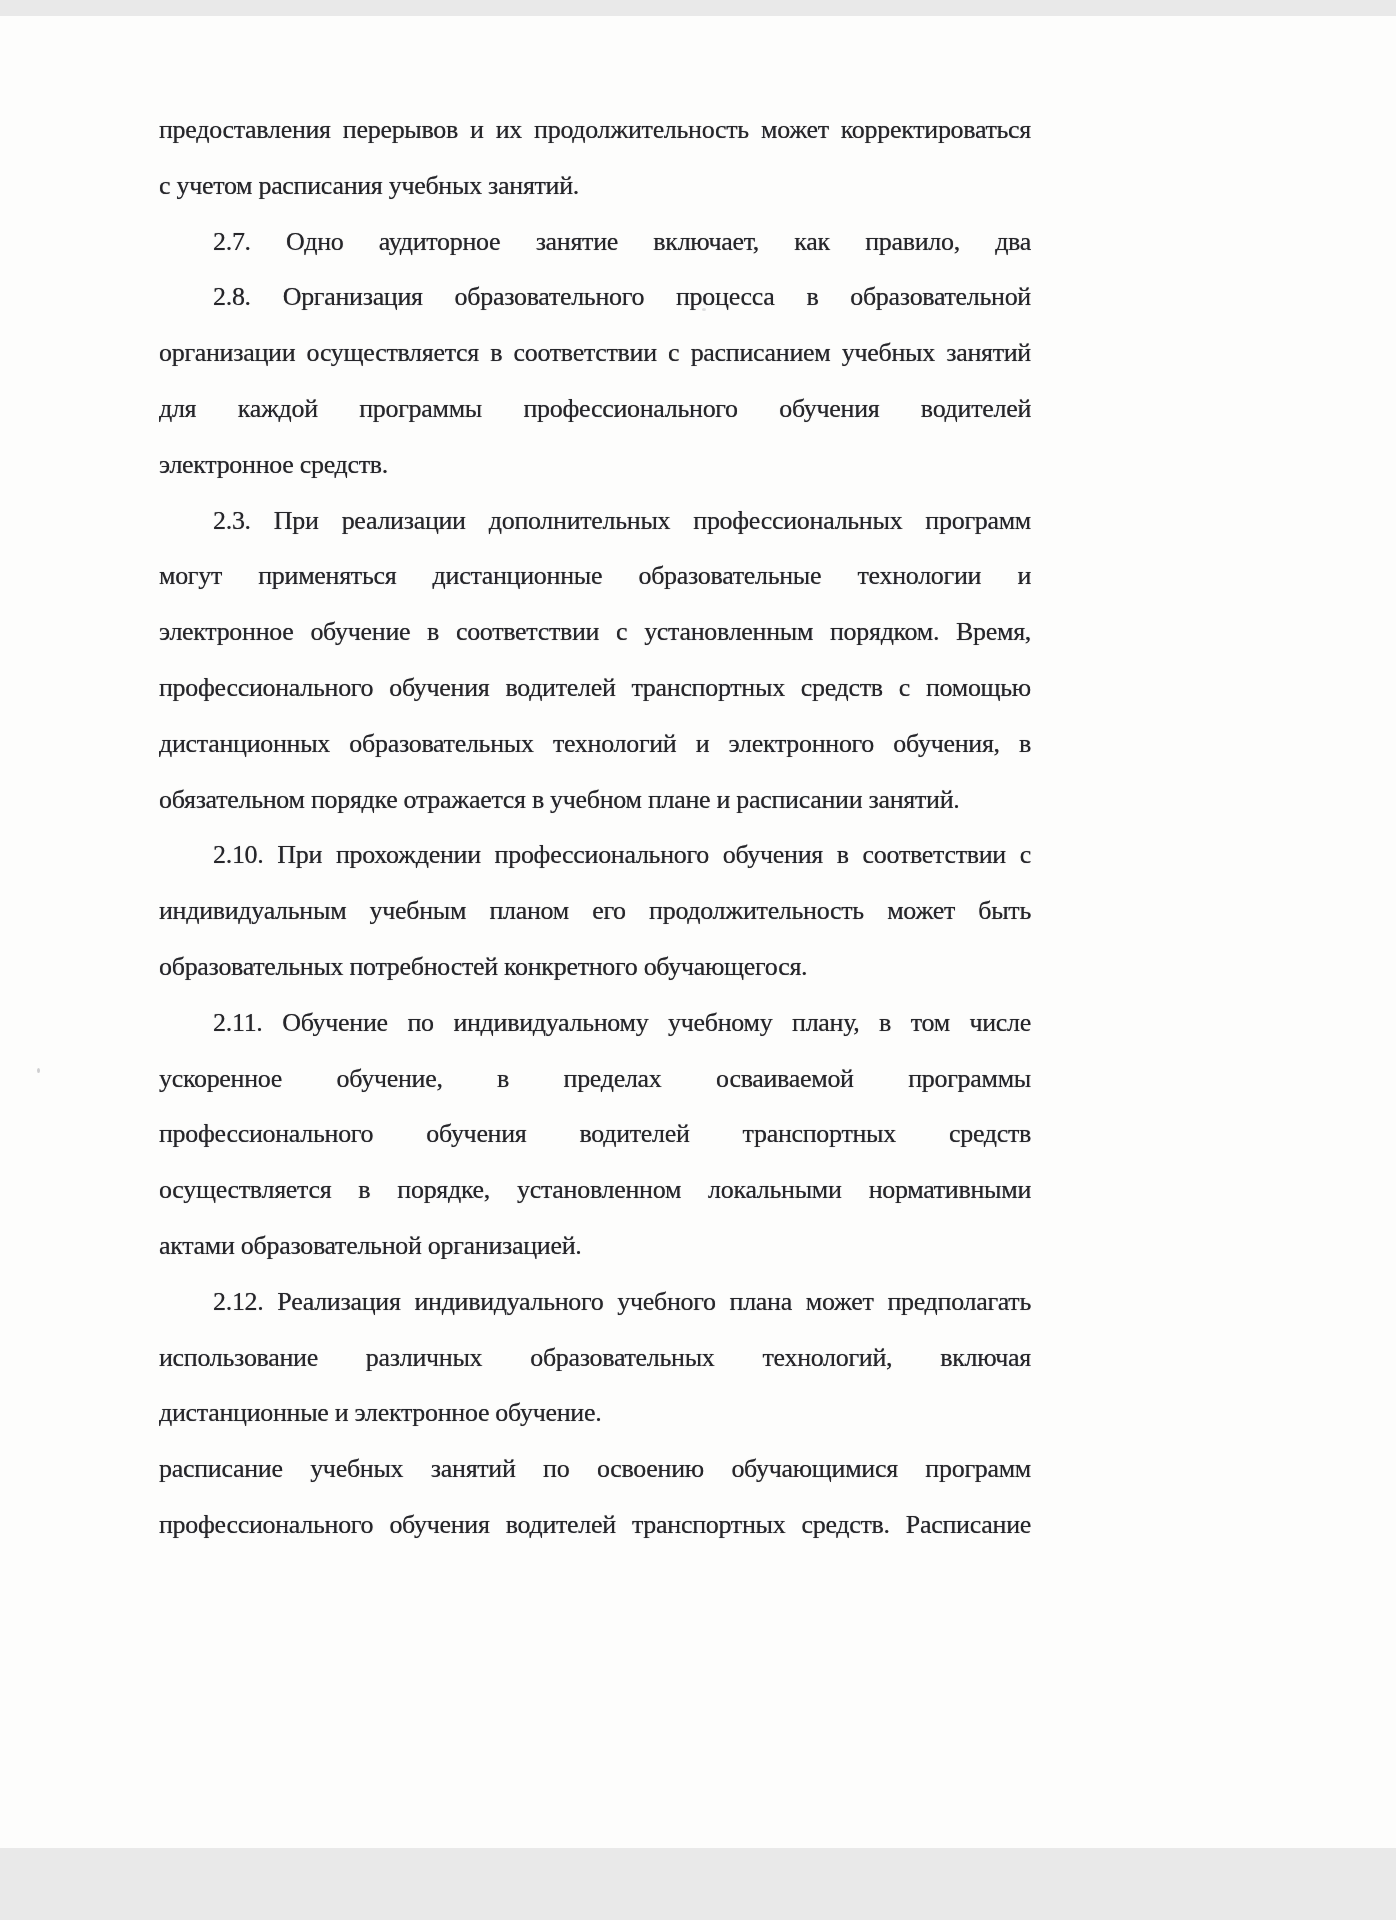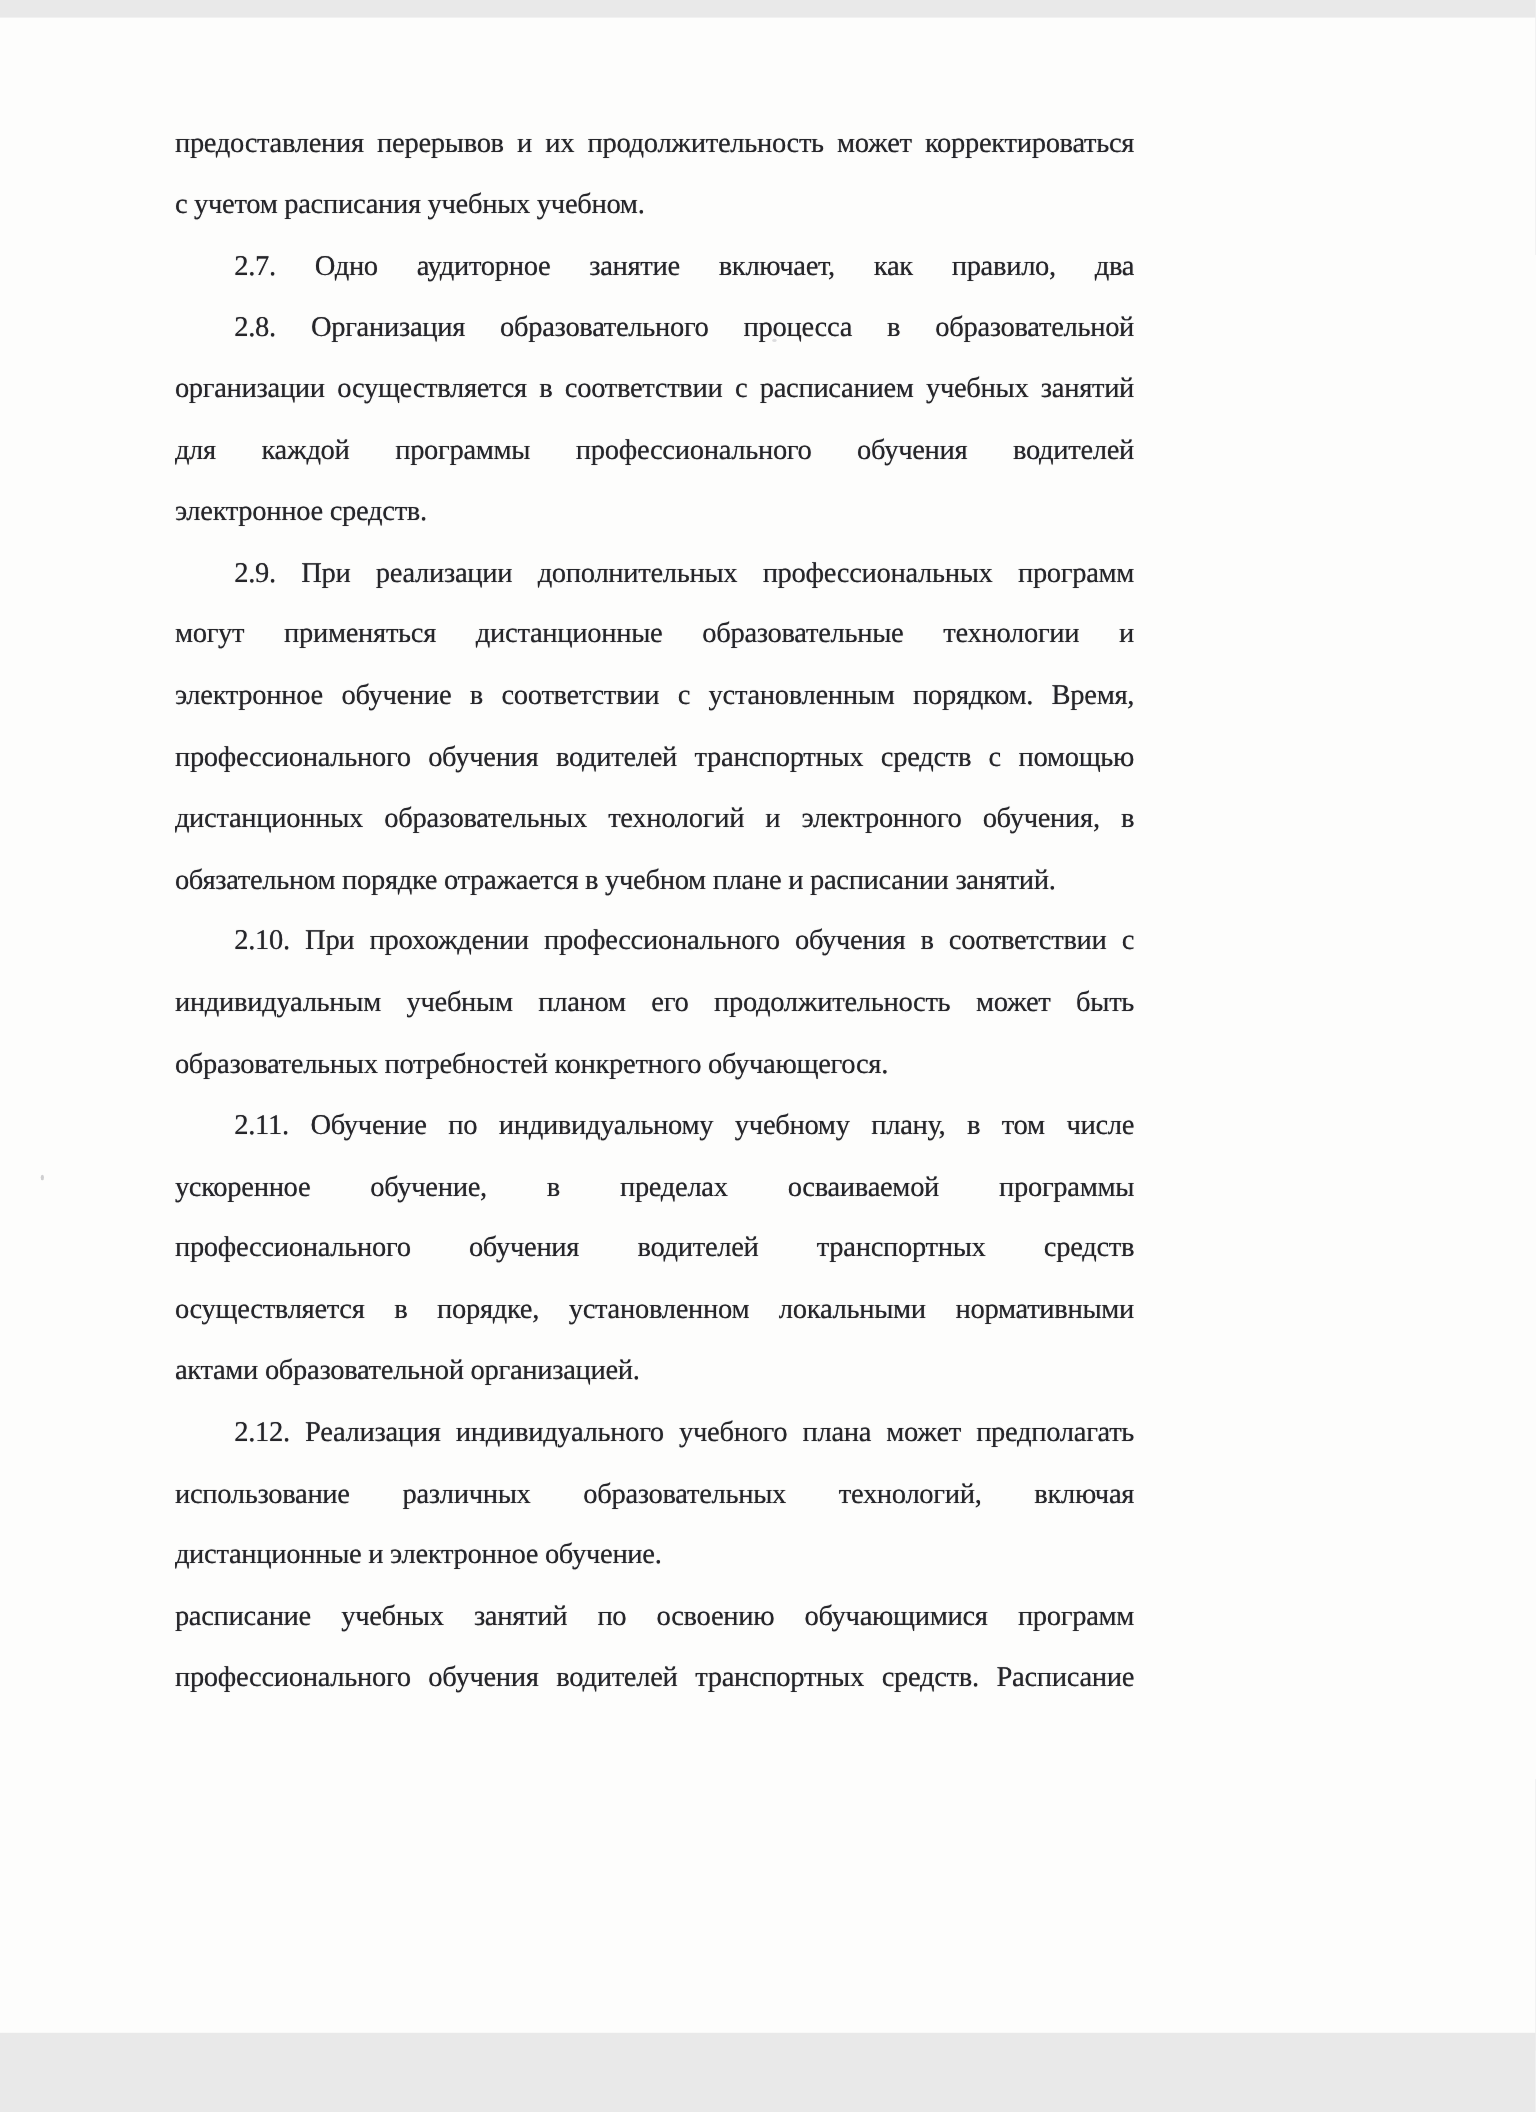--- a/index.html
+++ b/index.html
@@ -52,36 +52,36 @@
 
 <div class="page">
   <div class="speck s1"></div>
   <div class="speck s2"></div>
   <div class="speck s3"></div>
 
   <div class="content">
 
     <div class="para">
       <div class="line">предоставления перерывов и их продолжительность может корректироваться</div>
-      <div class="line end">с учетом расписания учебных учебном.</div>
+      <div class="line end">с учетом расписания учебных занятий.</div>
     </div>
 
     <div class="para">
       <div class="line first">2.7. Одно аудиторное занятие включает, как правило, два</div>
     </div>
 
     <div class="para">
       <div class="line first">2.8. Организация образовательного процесса в образовательной</div>
       <div class="line">организации осуществляется в соответствии с расписанием учебных занятий</div>
       <div class="line">для каждой программы профессионального обучения водителей</div>
       <div class="line end">электронное средств.</div>
     </div>
 
     <div class="para">
-      <div class="line first">2.9. При реализации дополнительных профессиональных программ</div>
+      <div class="line first">2.3. При реализации дополнительных профессиональных программ</div>
       <div class="line">могут применяться дистанционные образовательные технологии и</div>
       <div class="line">электронное обучение в соответствии с установленным порядком. Время,</div>
       <div class="line">профессионального обучения водителей транспортных средств с помощью</div>
       <div class="line">дистанционных образовательных технологий и электронного обучения, в</div>
       <div class="line end">обязательном порядке отражается в учебном плане и расписании занятий.</div>
     </div>
 
     <div class="para">
       <div class="line first">2.10. При прохождении профессионального обучения в соответствии с</div>
       <div class="line">индивидуальным учебным планом его продолжительность может быть</div>

